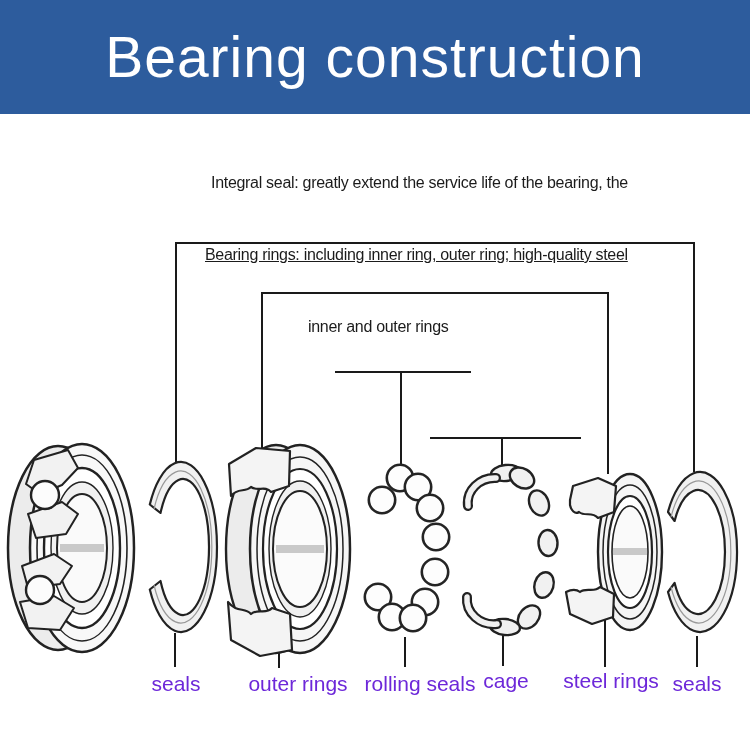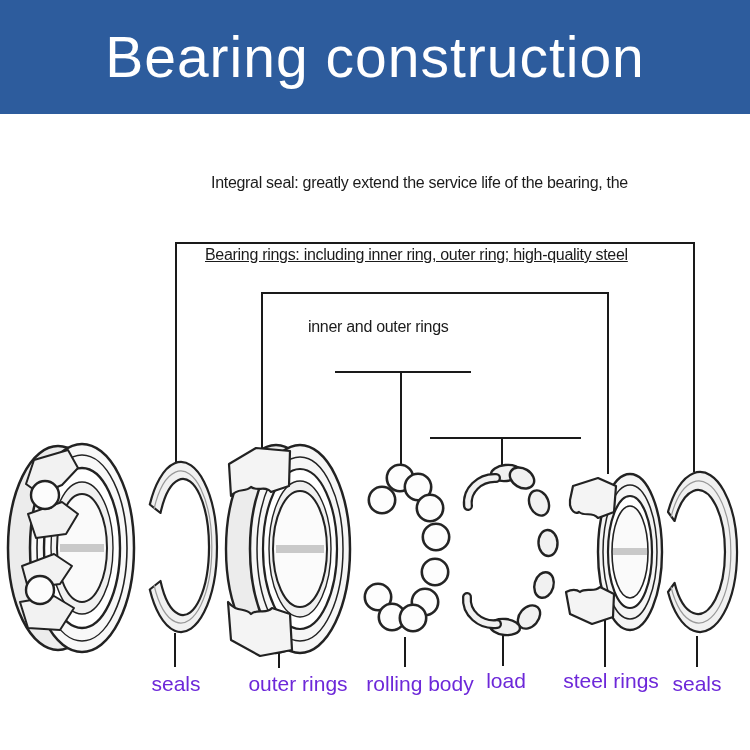--- a/index.html
+++ b/index.html
@@ -51,22 +51,22 @@
 
   <div class="cl" style="left:174px;top:633px;width:2px;height:34px;"></div>
   <div class="cl" style="left:278px;top:651px;width:2px;height:17px;"></div>
   <div class="cl" style="left:404px;top:637px;width:2px;height:30px;"></div>
   <div class="cl" style="left:502px;top:633px;width:2px;height:33px;"></div>
   <div class="cl" style="left:604px;top:614px;width:2px;height:53px;"></div>
   <div class="cl" style="left:696px;top:636px;width:2px;height:31px;"></div>
 
   <div class="plabel" style="left:176px;top:674px;">seals</div>
   <div class="plabel" style="left:290px;top:674px;margin-left:8px;">outer rings</div>
-  <div class="plabel" style="left:420px;top:674px;">rolling body</div>
-  <div class="plabel" style="left:506px;top:671px;">load</div>
+  <div class="plabel" style="left:420px;top:674px;">rolling seals</div>
+  <div class="plabel" style="left:506px;top:671px;">cage</div>
   <div class="plabel" style="left:611px;top:671px;">steel rings</div>
   <div class="plabel" style="left:697px;top:674px;">seals</div>
 
   <svg width="750" height="245" viewBox="0 430 750 245">
 
     <g>
       <ellipse cx="58" cy="548" rx="50" ry="102" fill="#ececec" stroke="#222" stroke-width="2.5"></ellipse>
       <ellipse cx="82" cy="548" rx="52" ry="104" fill="#f8f8f8" stroke="#222" stroke-width="2.5"></ellipse>
       <ellipse cx="82" cy="548" rx="45" ry="93" fill="none" stroke="#222" stroke-width="1.6"></ellipse>
       <ellipse cx="82" cy="548" rx="38" ry="80" fill="#ffffff" stroke="#222" stroke-width="2.4"></ellipse>

